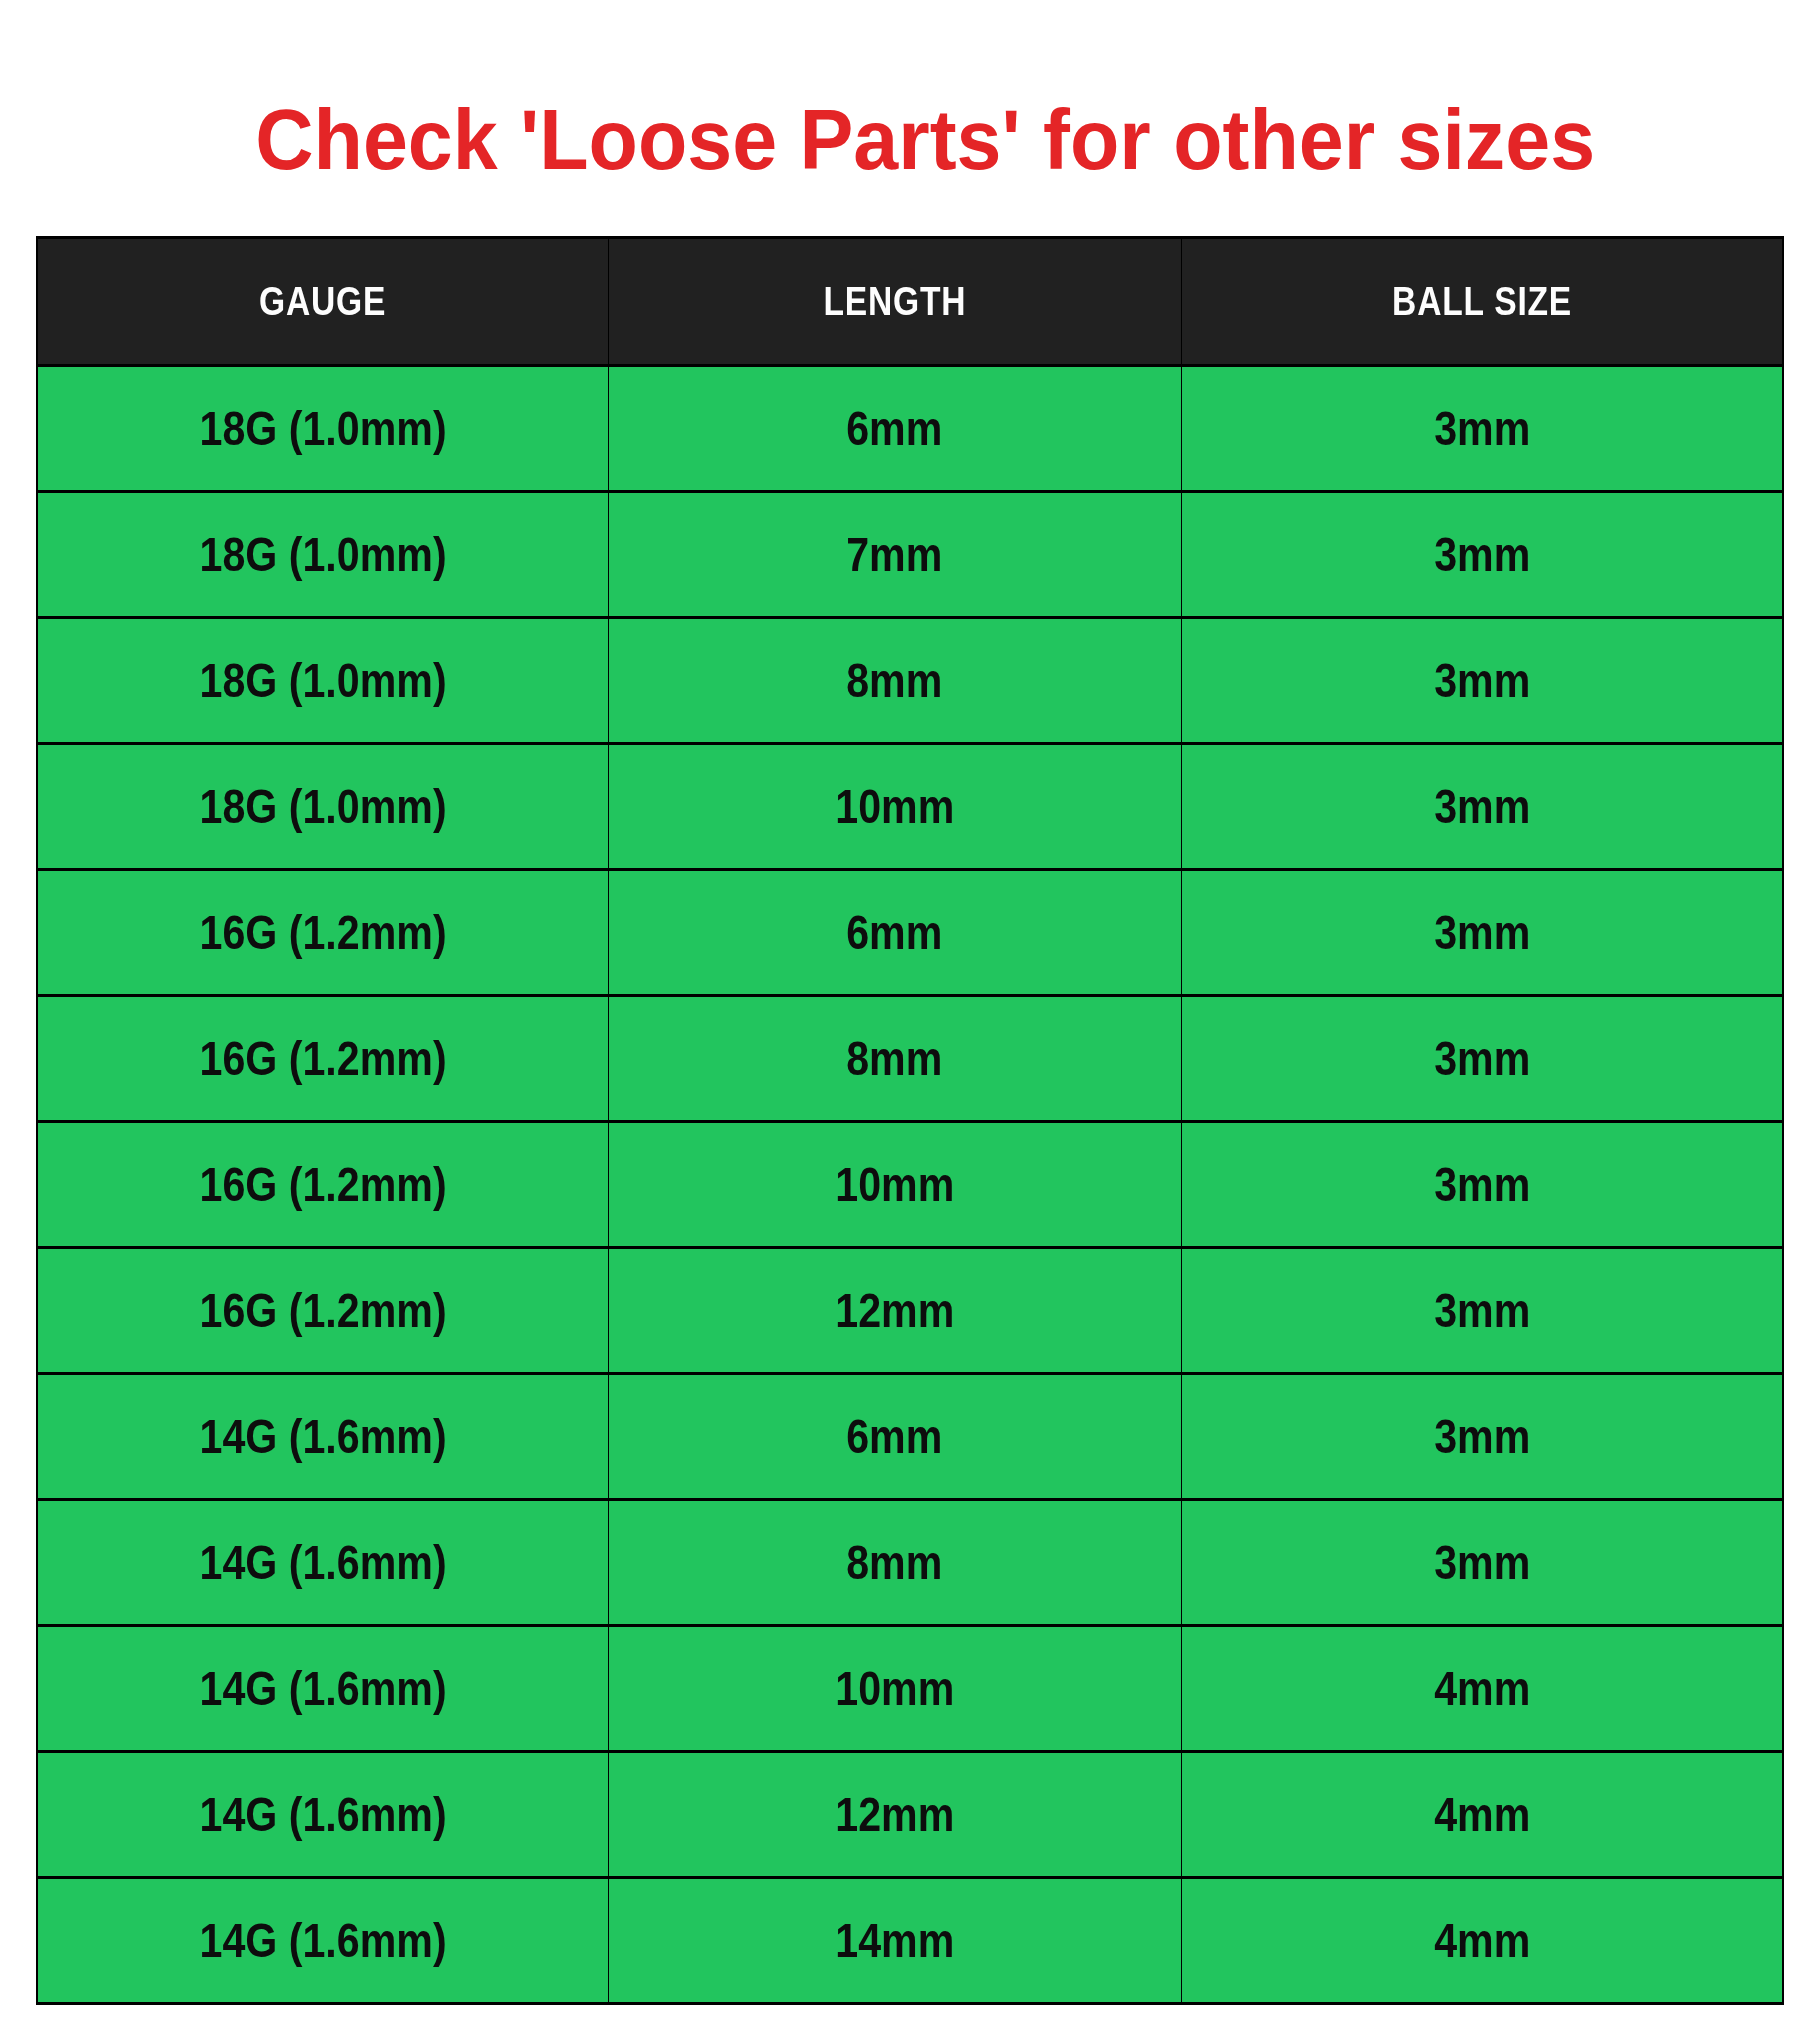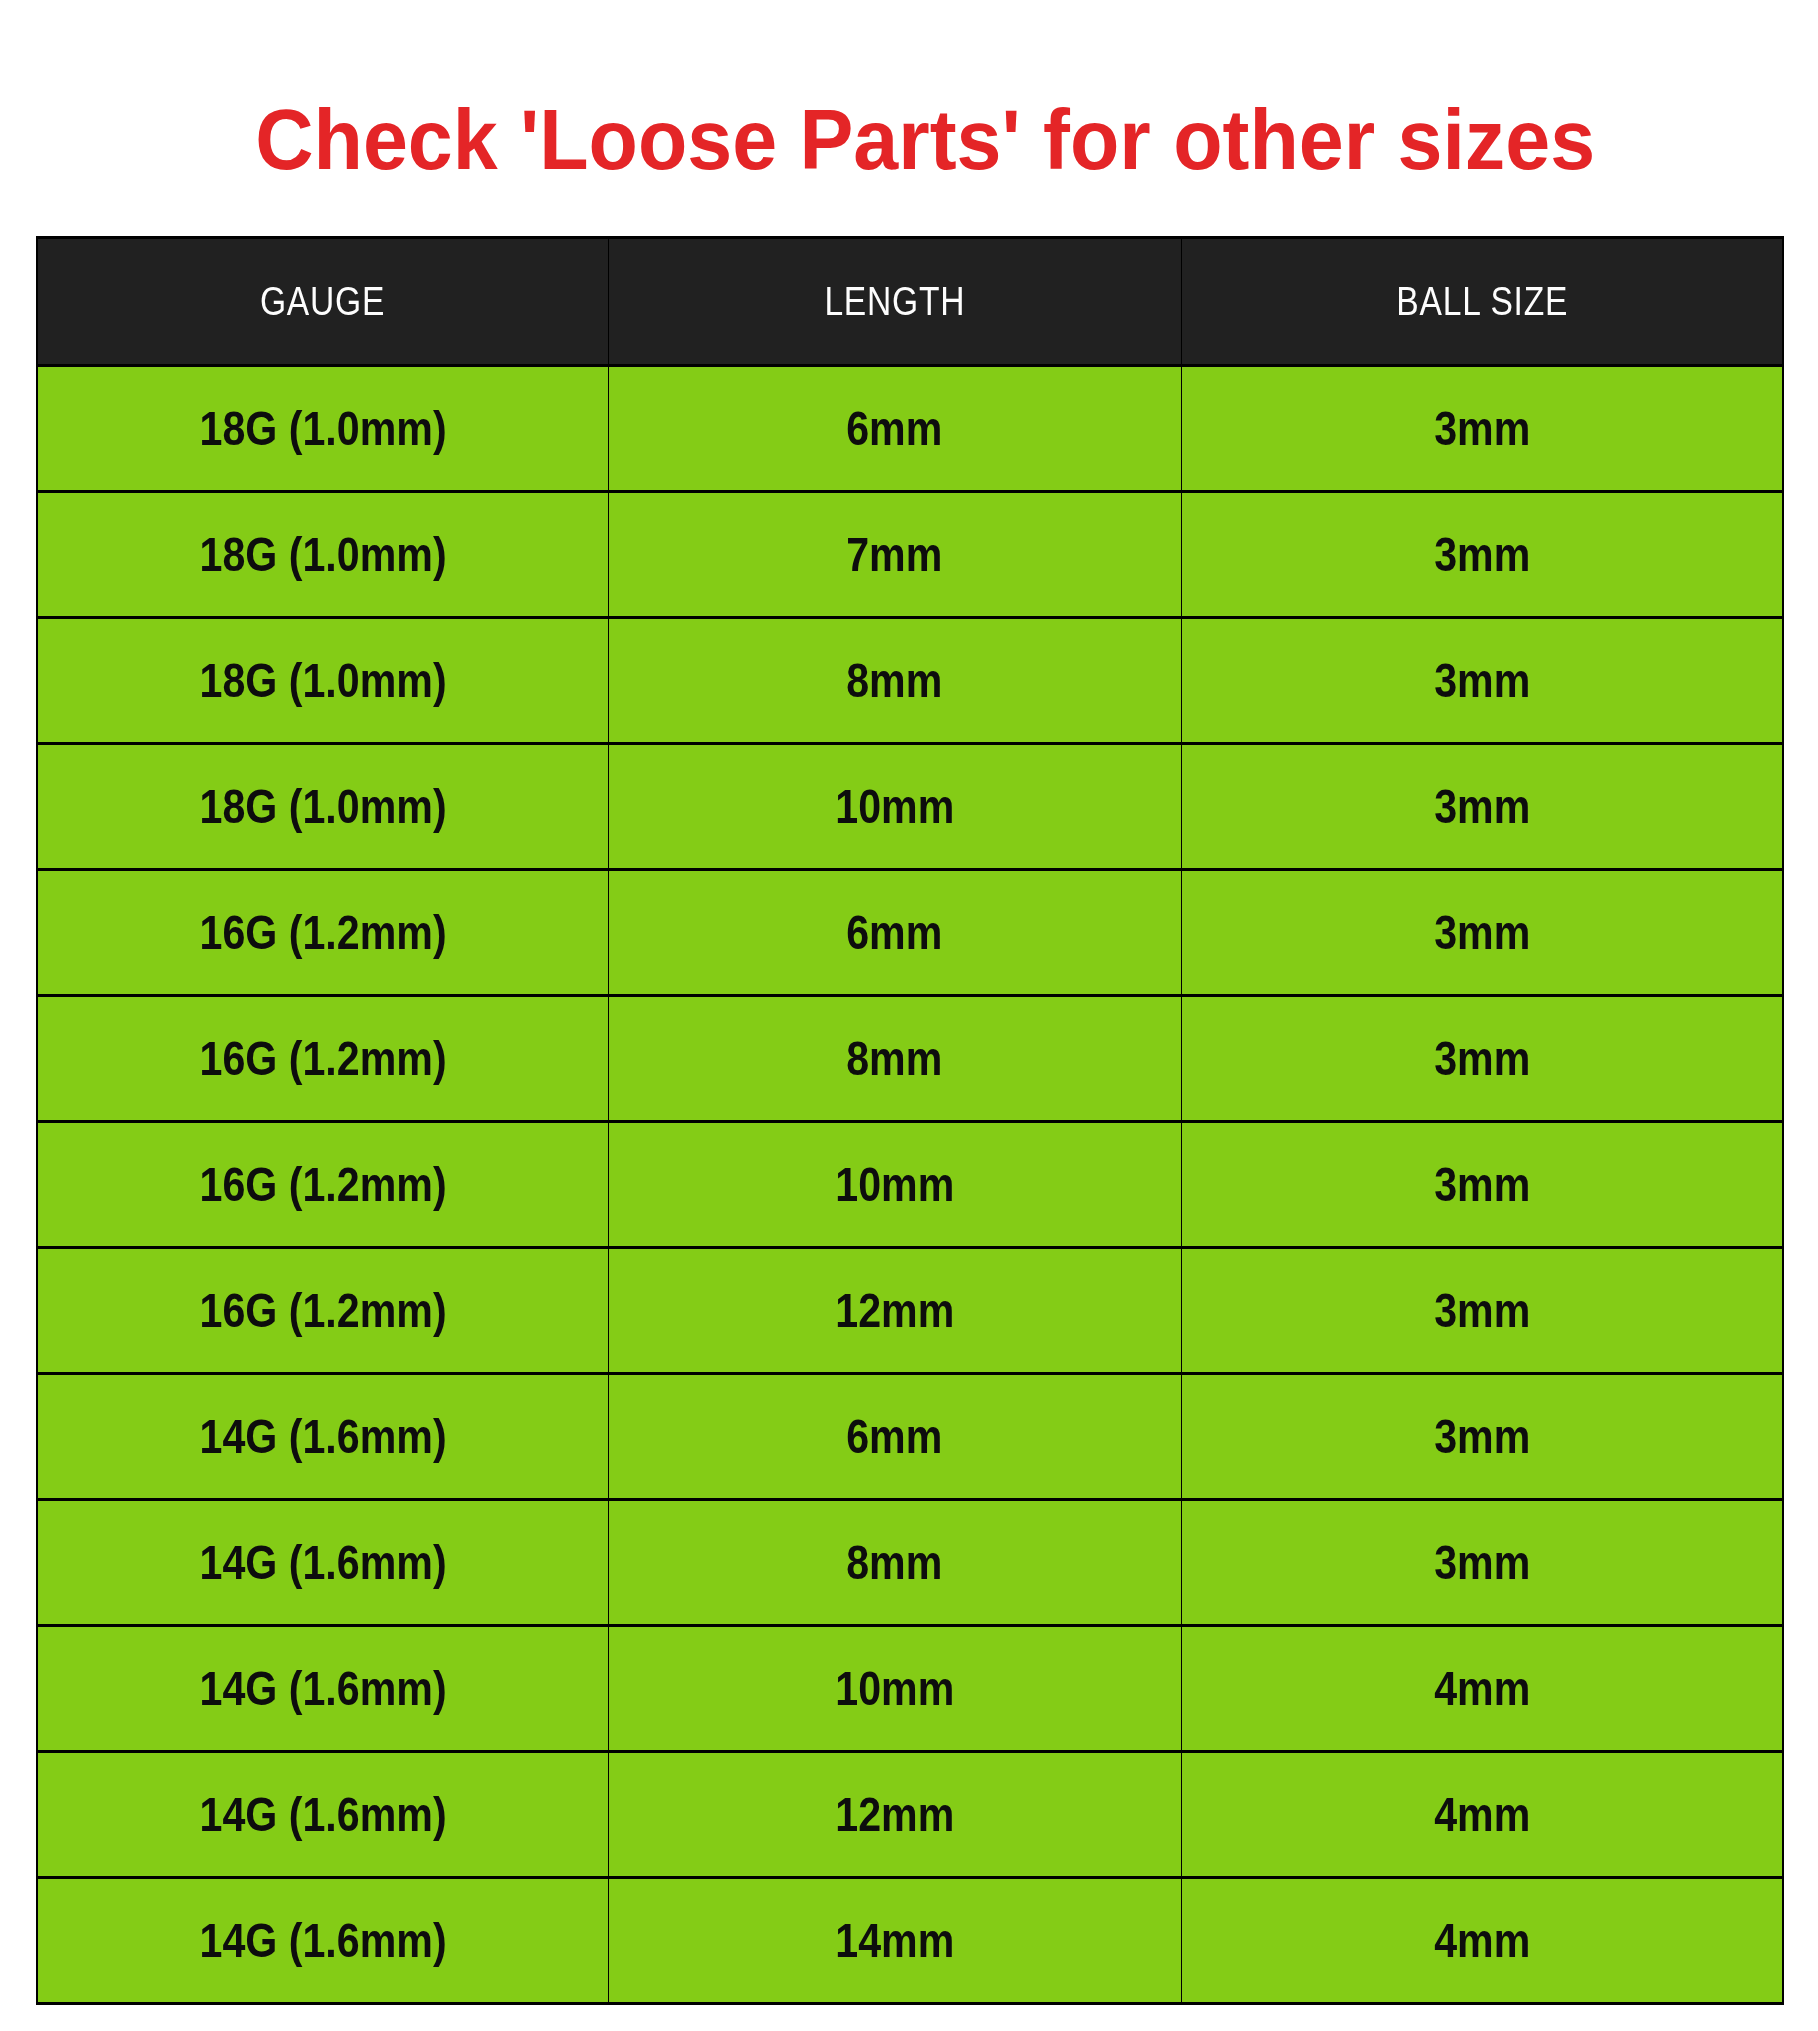--- a/index.html
+++ b/index.html
@@ -45,26 +45,26 @@
     border-bottom-width: 3.6px;
     text-align: center;
     vertical-align: middle;
     padding: 0;
   }
   th {
     background: #212121;
     color: #fdfdfd;
     height: 125px;
     font-size: 40px;
-    font-weight: 400;
+    font-weight: 700;
     letter-spacing: 0.9px;
     text-align: center;
   }
   td {
-    background: #84cc16;
+    background: #22c55e;
     color: #0d0d0d;
     height: 123px;
     font-size: 49px;
     font-weight: 700;
   }
   th .squeeze, td .squeeze {
     display: inline-block;
     transform: scaleX(0.84);
     transform-origin: center;
     white-space: nowrap;

